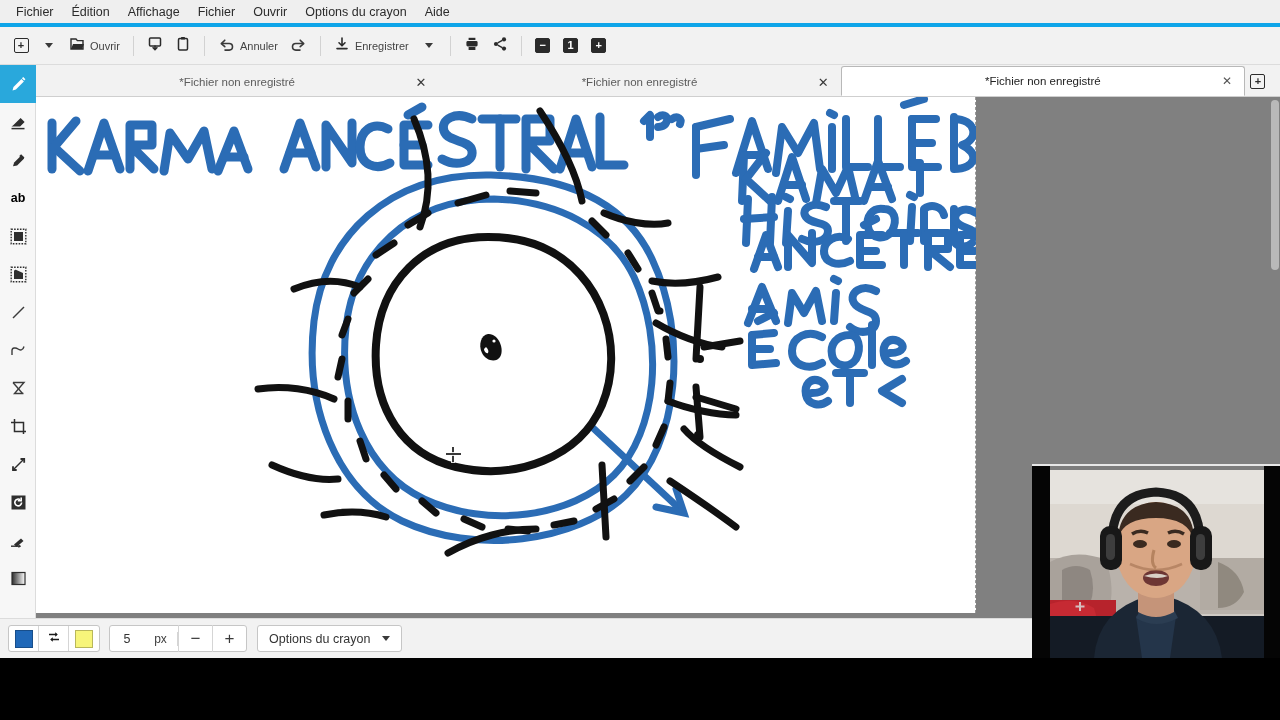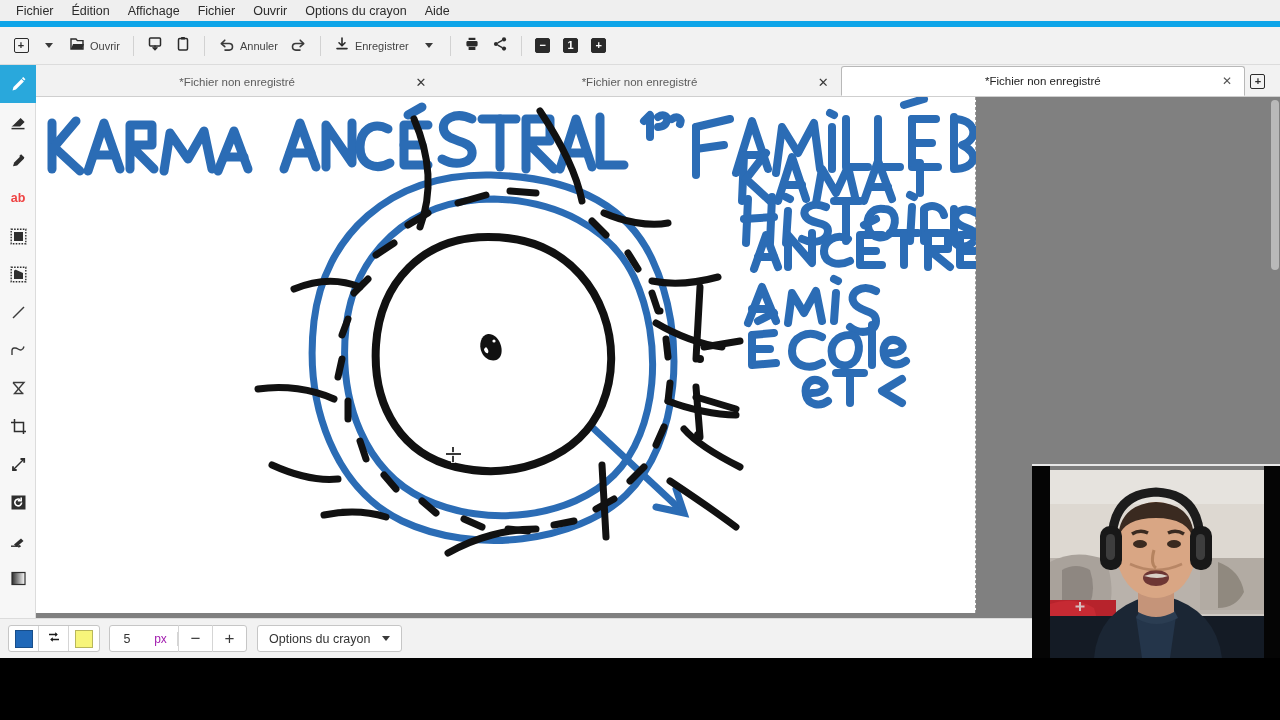--- a/index.html
+++ b/index.html
@@ -14,21 +14,21 @@
     width: 1280px; height: 658px;
     background: #f2f2f2;
     overflow: hidden;
   }
   
   .menubar {
     height: 27px;
     background: #efefef;
     display: flex; align-items: center;
     padding-left: 7px;
-    border-bottom: 6px solid #0ea5e9;
+    border-bottom: 4px solid #0ea5e9;
   }
   .menu-item {
     font-size: 12.5px; color: #2b2b2b;
     padding: 3px 9px; cursor: default;
     white-space: nowrap;
   }
   
   .toolbar {
     height: 38px;
     background: #f2f2f2;
@@ -60,21 +60,21 @@
   
   .sidebar {
     width: 36px; background: #f7f7f7;
     border-right: 1px solid #dcdcdc;
     display: flex; flex-direction: column;
     padding-top: 0px;
   }
   .tool {
     width: 36px; height: 38px;
     display: flex; align-items: center; justify-content: center;
-    cursor: default; color: #ef4444;
+    cursor: default; color: #000000;
   }
   .tool.active { background: #29a8dc; color: #fff; }
   .tool svg { display: block; }
   
   .rightcol { flex: 1; display: flex; flex-direction: column; min-width: 0; }
   .tabbar {
     height: 32px; background: #f2f2f2;
     display: flex; align-items: flex-end;
     border-bottom: 1px solid #cfcfcf;
     padding-right: 9px;
@@ -140,21 +140,21 @@
   .grp > *:last-child { border-right: none; }
   .swatch-cell { width: 30px; height: 100%; display: flex;
                  align-items: center; justify-content: center; cursor: default; }
   .swatch { width: 18px; height: 18px; border: 1px solid rgba(0,0,0,.25); }
   .sizebox {
     display: flex; align-items: center; height: 27px;
     border: 1px solid #c6c6c6; border-radius: 3px; background: #fff;
     margin-left: 9px;
   }
   .size-val { width: 34px; text-align: center; font-size: 12.5px; color: #333; }
-  .size-unit { width: 34px; text-align: center; font-size: 12px; color: #a21caf;
+  .size-unit { width: 34px; text-align: center; font-size: 12px; color: #404040;
                border-right: 1px solid #d5d5d5; }
   .stepbtn { width: 34px; height: 27px; display: flex; align-items: center;
              justify-content: center; font-size: 17px; color: #3a3a3a;
              cursor: default; border-left: 1px solid #d5d5d5; }
   .stepbtn:first-child { border-left: none; }
   .optbtn {
     margin-left: 10px; height: 27px; padding: 0 11px;
     display: flex; align-items: center; gap: 12px;
     border: 1px solid #c6c6c6; border-radius: 3px; background: #fff;
     font-size: 12.5px; color: #333; cursor: default;

